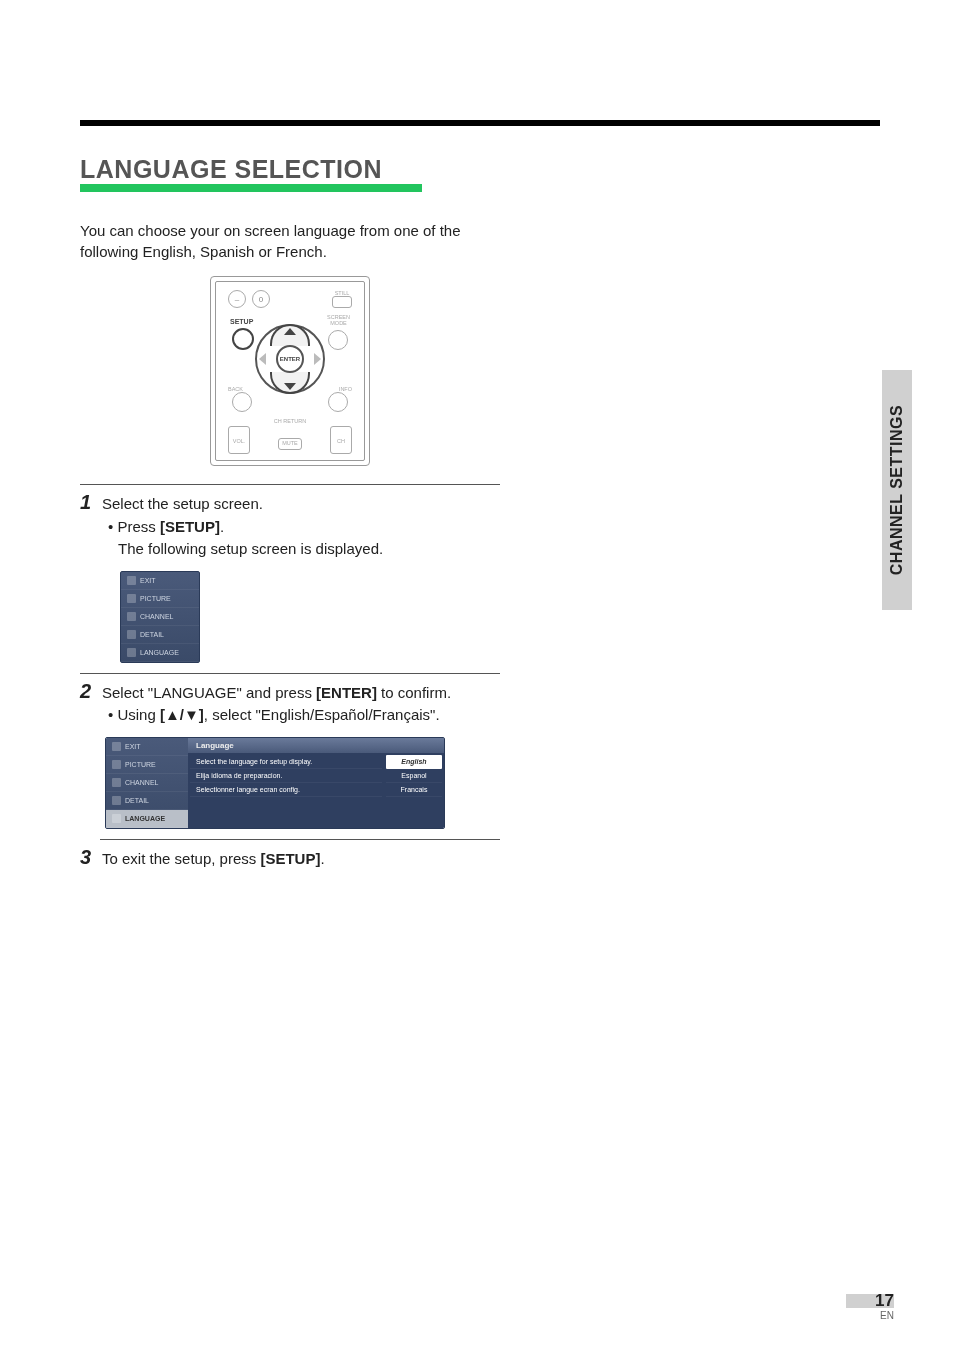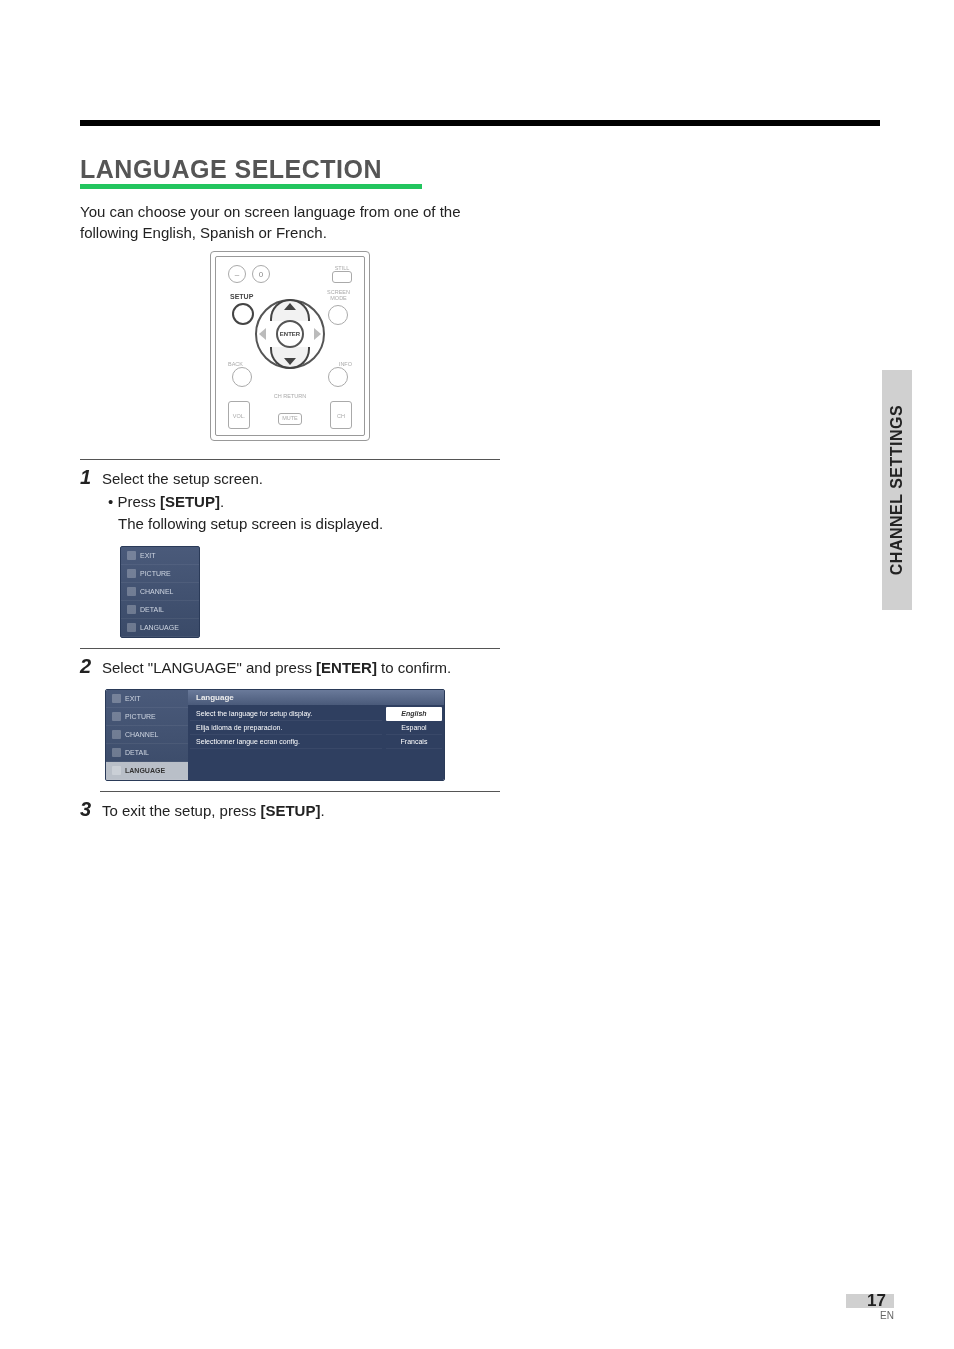--- a/index.html
+++ b/index.html
@@ -23,36 +23,36 @@
       height: 6px;
       background: #000;
     }
     .content {
       position: absolute;
       top: 155px;
       left: 80px;
       width: 420px;
     }
     .section-title-wrap {
-      border-bottom: 5px solid #22c55e;
+      border-bottom: 8px solid #22c55e;
       display: inline-block;
       padding-right: 40px;
-      margin-bottom: 12px;
+      margin-bottom: 28px;
     }
     .section-title {
       font-size: 25px;
       font-weight: bold;
       color: #555;
       letter-spacing: 0.5px;
     }
     .intro-text {
       font-size: 15px;
       color: #222;
       line-height: 1.4;
-      margin-bottom: 8px;
+      margin-bottom: 14px;
     }
     .remote-diagram {
       width: 160px;
       height: 190px;
       margin: 0 auto 18px auto;
       border: 1.5px solid #999;
       border-radius: 4px;
       position: relative;
       background: #fff;
     }
@@ -458,21 +458,21 @@
     }
     .page-bar {
       width: 48px;
       height: 14px;
       background: #d0d0d0;
       position: relative;
       margin-left: auto;
     }
     .page-num {
       position: absolute;
-      right: 8px;
+      right: 0;
       top: -3px;
       font-size: 17px;
       font-weight: bold;
       color: #222;
     }
     .page-en {
       font-size: 10px;
       color: #666;
       margin-top: 2px;
     }
@@ -569,20 +569,21 @@
       </div>
   </div>
 
   <div class="step-divider"></div>
 
   <div class="step-line">
     <span class="step-num">2</span>
     <span class="step-text">Select "LANGUAGE" and press <b>[ENTER]</b> to confirm.</span>
   </div>
 
+  <p class="sub-bullet">• Using <b>[▲/▼]</b>, select "English/Español/Français".</p>
 
   
   <div class="menu-screenshot-wide">
     <div class="menu-sidebar">
       <div class="menu-item">
           <span class="menu-icon"></span>
           <span>EXIT</span>
         </div>
       <div class="menu-item">
           <span class="menu-icon"></span>

